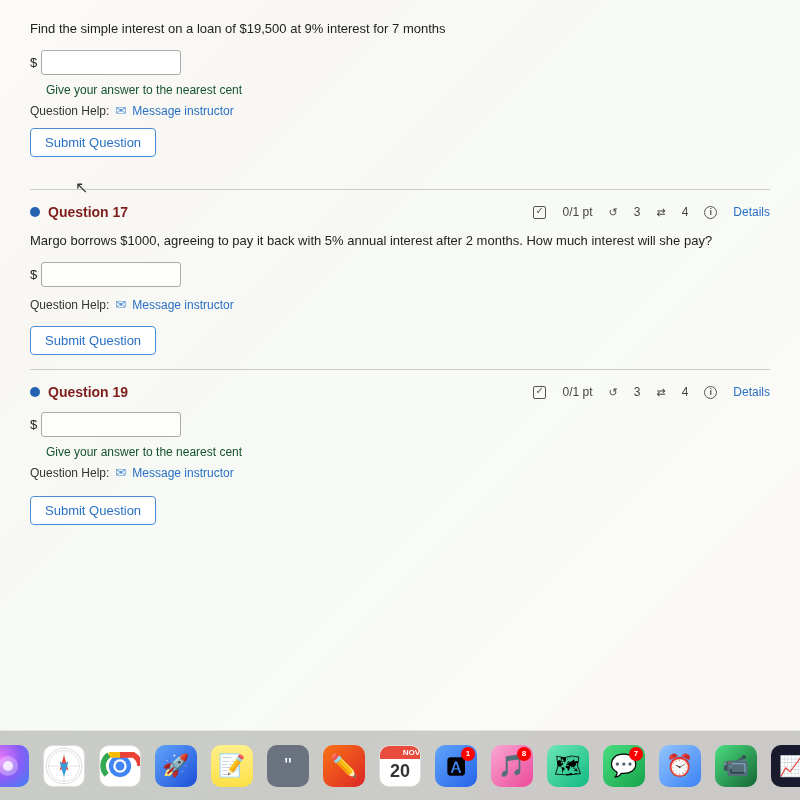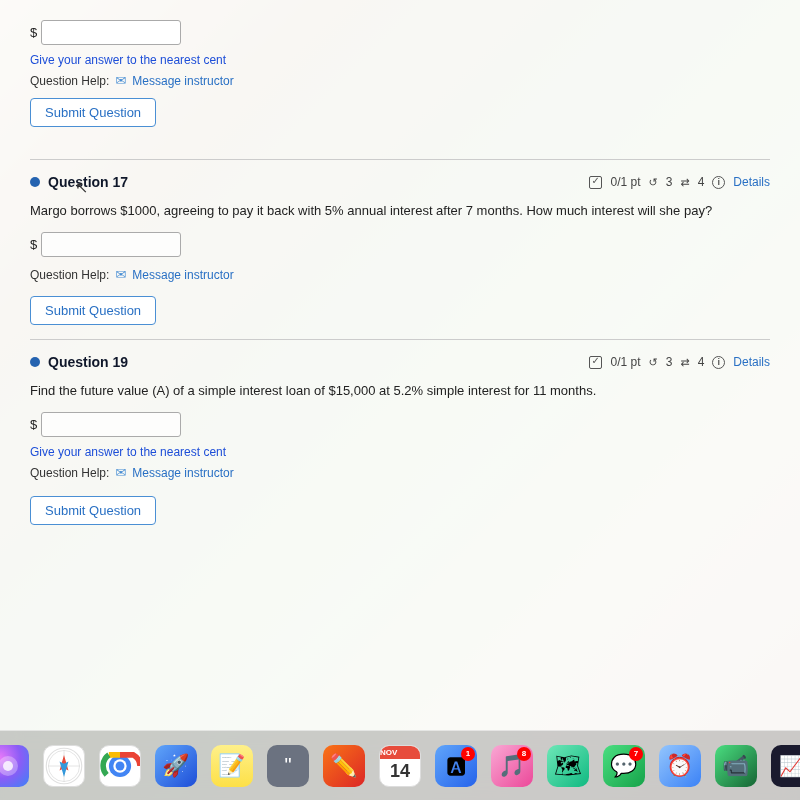--- a/index.html
+++ b/index.html
@@ -63,22 +63,23 @@
       border-radius: 3px;
       padding: 4px 6px;
       font-size: 13px;
       width: 140px;
       background: white;
       outline: none;
     }
 
     .hint-text {
       font-size: 12px;
-      color: #1d4ed8;
+      color: #14532d;
       margin-bottom: 6px;
+      margin-left: 16px;
     }
 
     .question-help {
       display: flex;
       align-items: center;
       gap: 6px;
       margin-bottom: 10px;
       font-size: 12px;
       color: #333;
     }
@@ -135,27 +136,27 @@
       width: 10px;
       height: 10px;
       border-radius: 50%;
       background: #2563b0;
       flex-shrink: 0;
     }
 
     .question-label {
       font-size: 14px;
       font-weight: 600;
-      color: #0f172a;
+      color: #7f1d1d;
     }
 
     .question-meta {
       display: flex;
       align-items: center;
-      gap: 8px;
+      gap: 16px;
       font-size: 12px;
       color: #444;
     }
 
     .meta-icon {
       display: inline-flex;
       align-items: center;
       gap: 2px;
     }
 
@@ -270,20 +271,21 @@
     }
   </style>
 </head>
 <body>
 
 <div class="page-bg"></div>
 
 <div class="content-area">
 
   <div class="question-continuation">
+    <div class="question-text">Find the simple interest on a loan of $19,500 at 9% interest for 7 months</div>
     <div class="answer-row">
       <span class="dollar-sign">$</span>
       <input class="answer-input" type="text" value="" style="">
     </div>
     <div class="hint-text">Give your answer to the nearest cent</div>
     <div class="question-help">
       <span>Question Help:</span>
       <span class="mail-envelope-icon"></span>
       <a class="message-link" href="#">Message instructor</a>
     </div>
@@ -305,21 +307,21 @@
         <span>0/1 pt</span>
         <span class="refresh-icon">↺</span>
         <span>3</span>
         <span class="arrows-icon">⇄</span>
         <span>4</span>
         <div class="info-icon">i</div>
         <a class="details-link" href="#">Details</a>
       </div>
     </div>
     <div class="question-body">
-      <div class="question-text">Margo borrows $1000, agreeing to pay it back with 5% annual interest after 7 months. How much interest will she pay?</div>
+      <div class="question-text">Margo borrows $1000, agreeing to pay it back with 5% annual interest after 2 months. How much interest will she pay?</div>
       <div class="answer-row">
         <span class="dollar-sign">$</span>
         <input class="answer-input" type="text" value="" style="background: rgba(255, 255, 255, 0.7);">
       </div>
       <div class="question-help" style="margin-top:10px;">
         <span>Question Help:</span>
         <span class="mail-envelope-icon"></span>
         <a class="message-link" href="#">Message instructor</a>
       </div>
       <button class="submit-btn" style="margin-top:4px;">Submit Question</button>
@@ -339,21 +341,20 @@
         <span>0/1 pt</span>
         <span class="refresh-icon">↺</span>
         <span>3</span>
         <span class="arrows-icon">⇄</span>
         <span>4</span>
         <div class="info-icon">i</div>
         <a class="details-link" href="#">Details</a>
       </div>
     </div>
     <div class="question-body">
-      <div class="question-text">Find the future value (A) of a simple interest loan of $15,000 at 5.2% simple interest for 11 months.</div>
       <div class="answer-row" style="margin-top:10px;">
         <span class="dollar-sign">$</span>
         <input class="answer-input" type="text" value="" style="background: rgba(255, 255, 255, 0.7);">
       </div>
       <div class="hint-text" style="margin-top:8px;">Give your answer to the nearest cent</div>
       <div class="question-help" style="margin-top:6px;">
         <span>Question Help:</span>
         <span class="mail-envelope-icon"></span>
         <a class="message-link" href="#">Message instructor</a>
       </div>
@@ -418,22 +419,22 @@
   </div>
 
   <div class="dock-item">
     <div class="dock-icon" style="background: linear-gradient(135deg, #f97316, #dc2626); border-radius:10px; display:flex; align-items:center; justify-content:center;">
       <span style="font-size:22px;">✏️</span>
     </div>
   </div>
 
   <div class="dock-item">
     <div class="dock-icon" style="background: white; border-radius:10px; display:flex; flex-direction:column; align-items:center; justify-content:flex-start; border: 1px solid #ddd; overflow:hidden;">
-      <div style="background: #e74c3c; width:100%; text-align:left; font-size:8px; color:white; padding:2px 0; font-weight:bold;">NOV</div>
-      <div style="font-size:18px; font-weight:bold; color:#333; line-height:1.4;">14</div>
+      <div style="background: #e74c3c; width:100%; text-align:right; font-size:8px; color:white; padding:2px 0; font-weight:bold;">NOV</div>
+      <div style="font-size:18px; font-weight:bold; color:#333; line-height:1.4;">20</div>
     </div>
   </div>
 
   <div class="dock-item">
     <div class="dock-icon" style="background: linear-gradient(135deg, #60a5fa, #2563eb); border-radius:10px; display:flex; align-items:center; justify-content:center; position:relative;">
       <span style="font-size:22px;">🅰</span>
       <div class="dock-badge">1</div>
     </div>
   </div>
 

